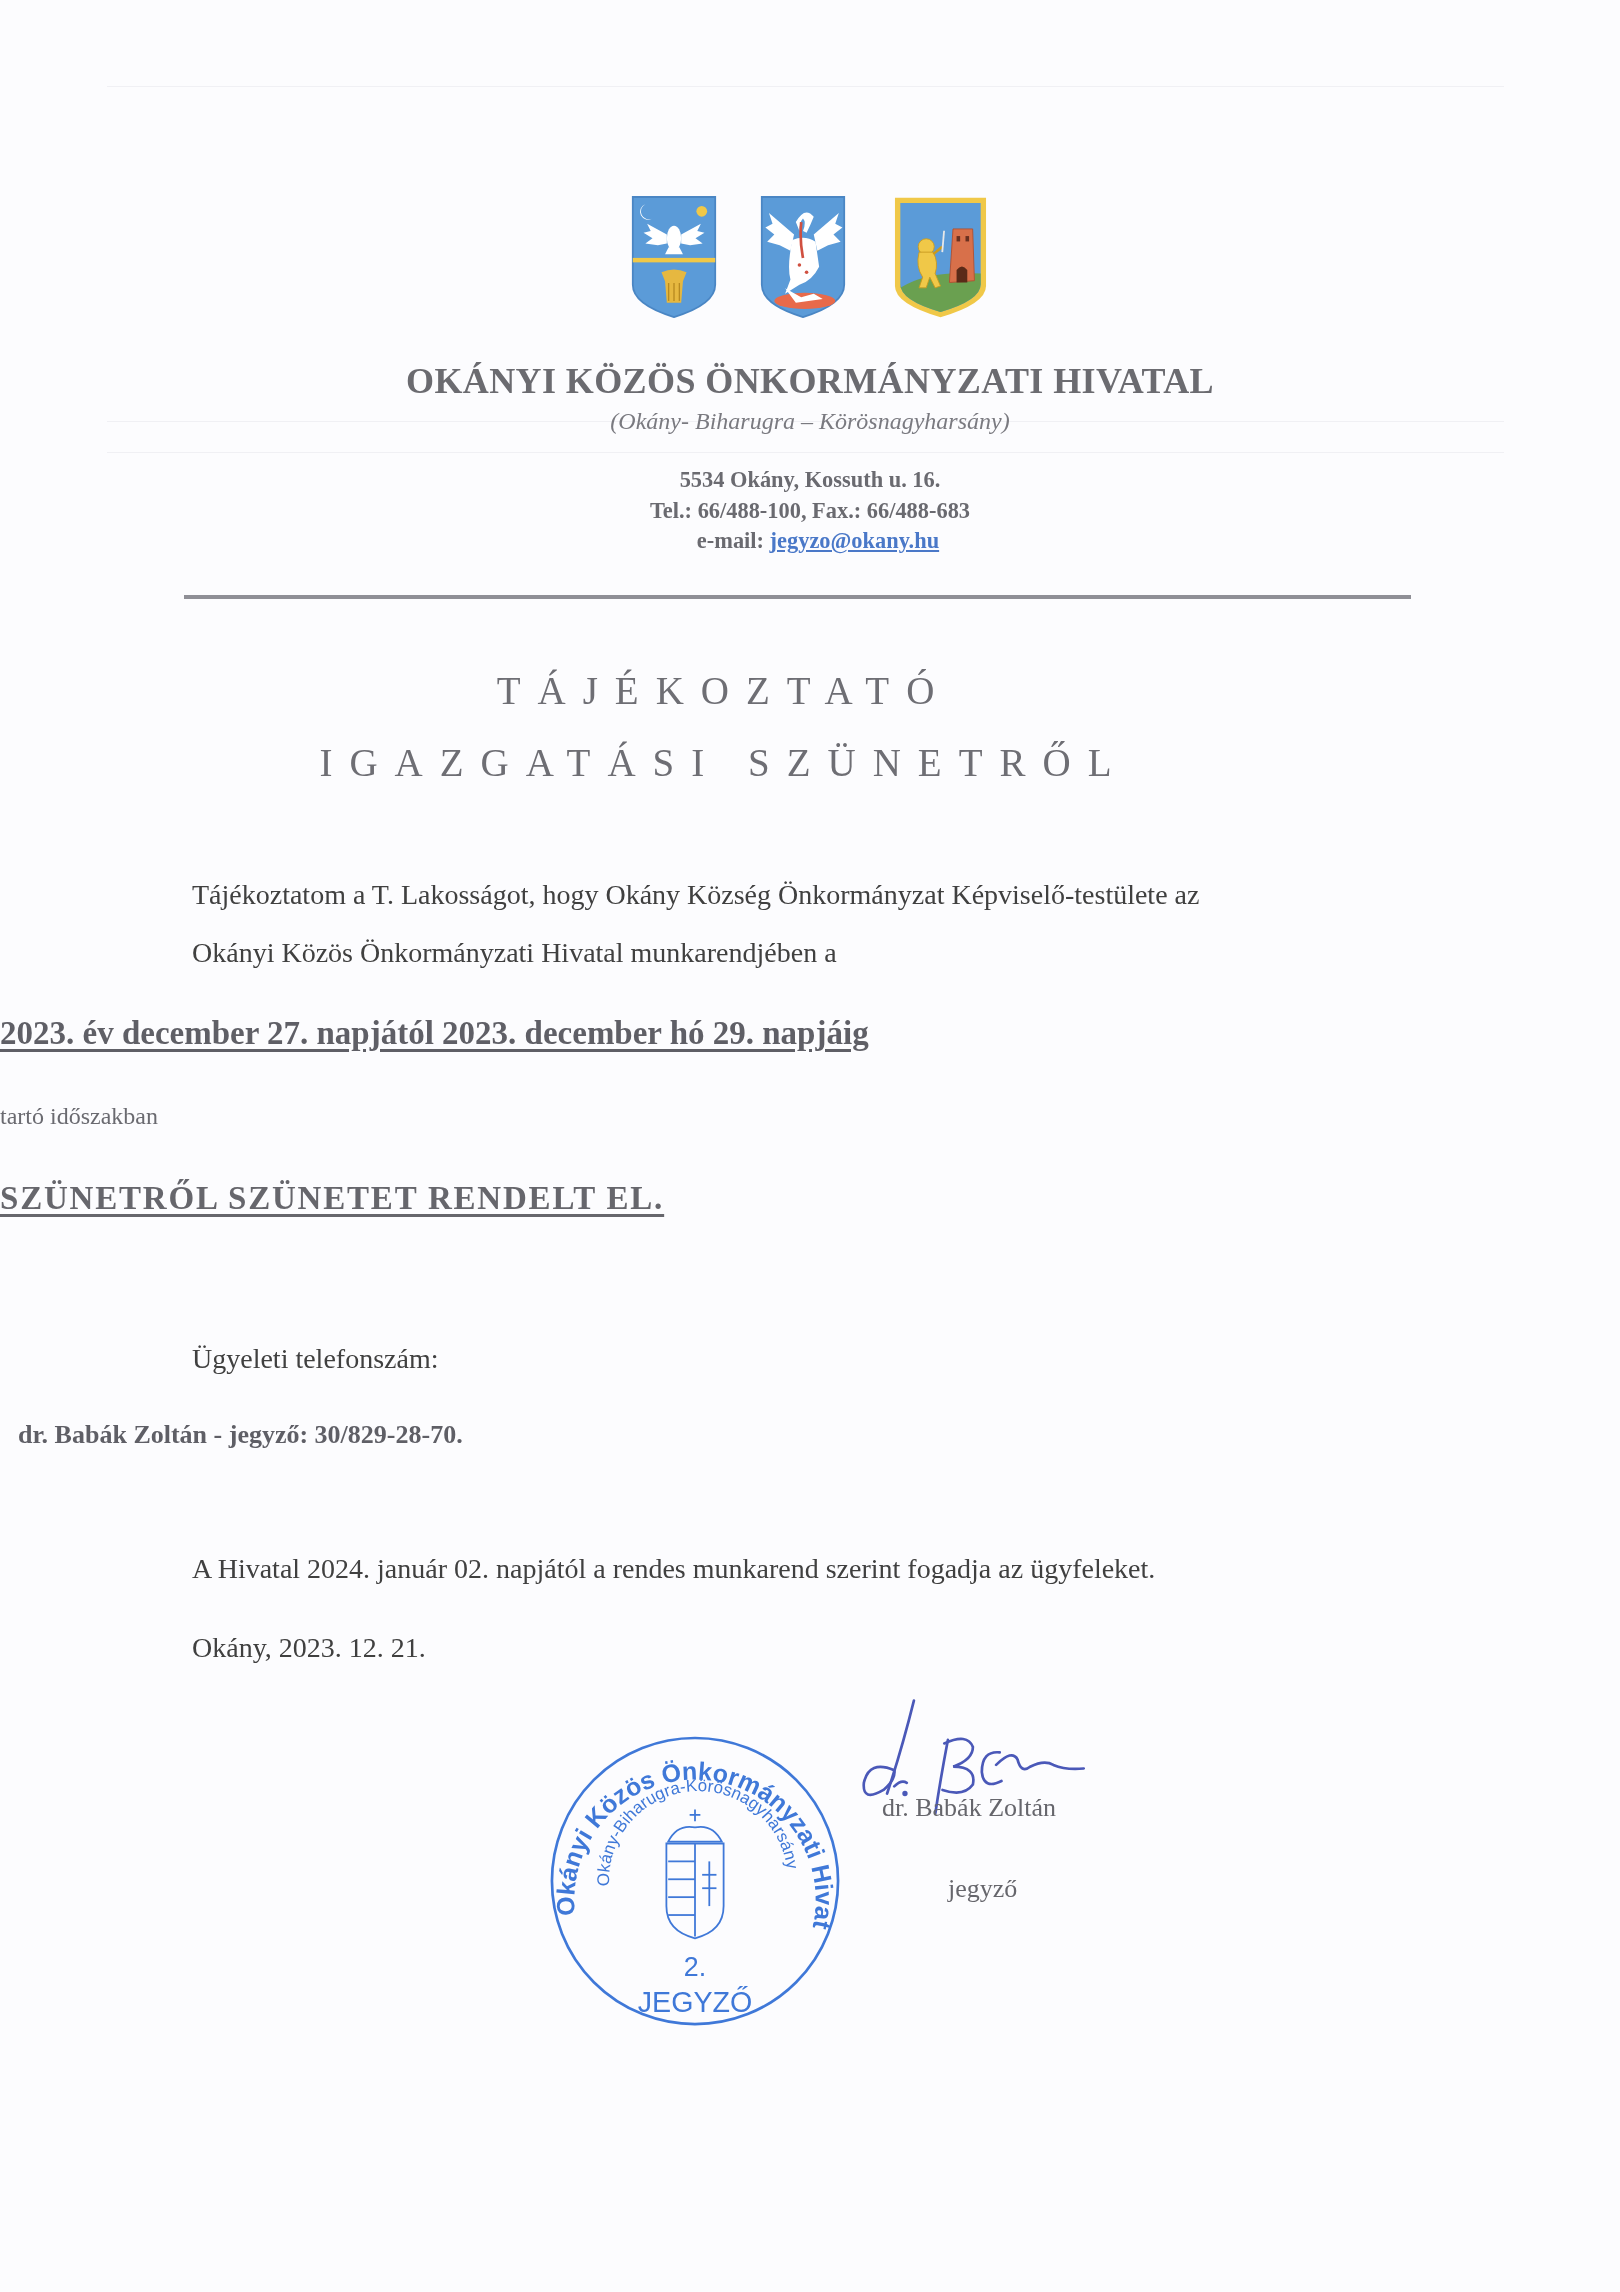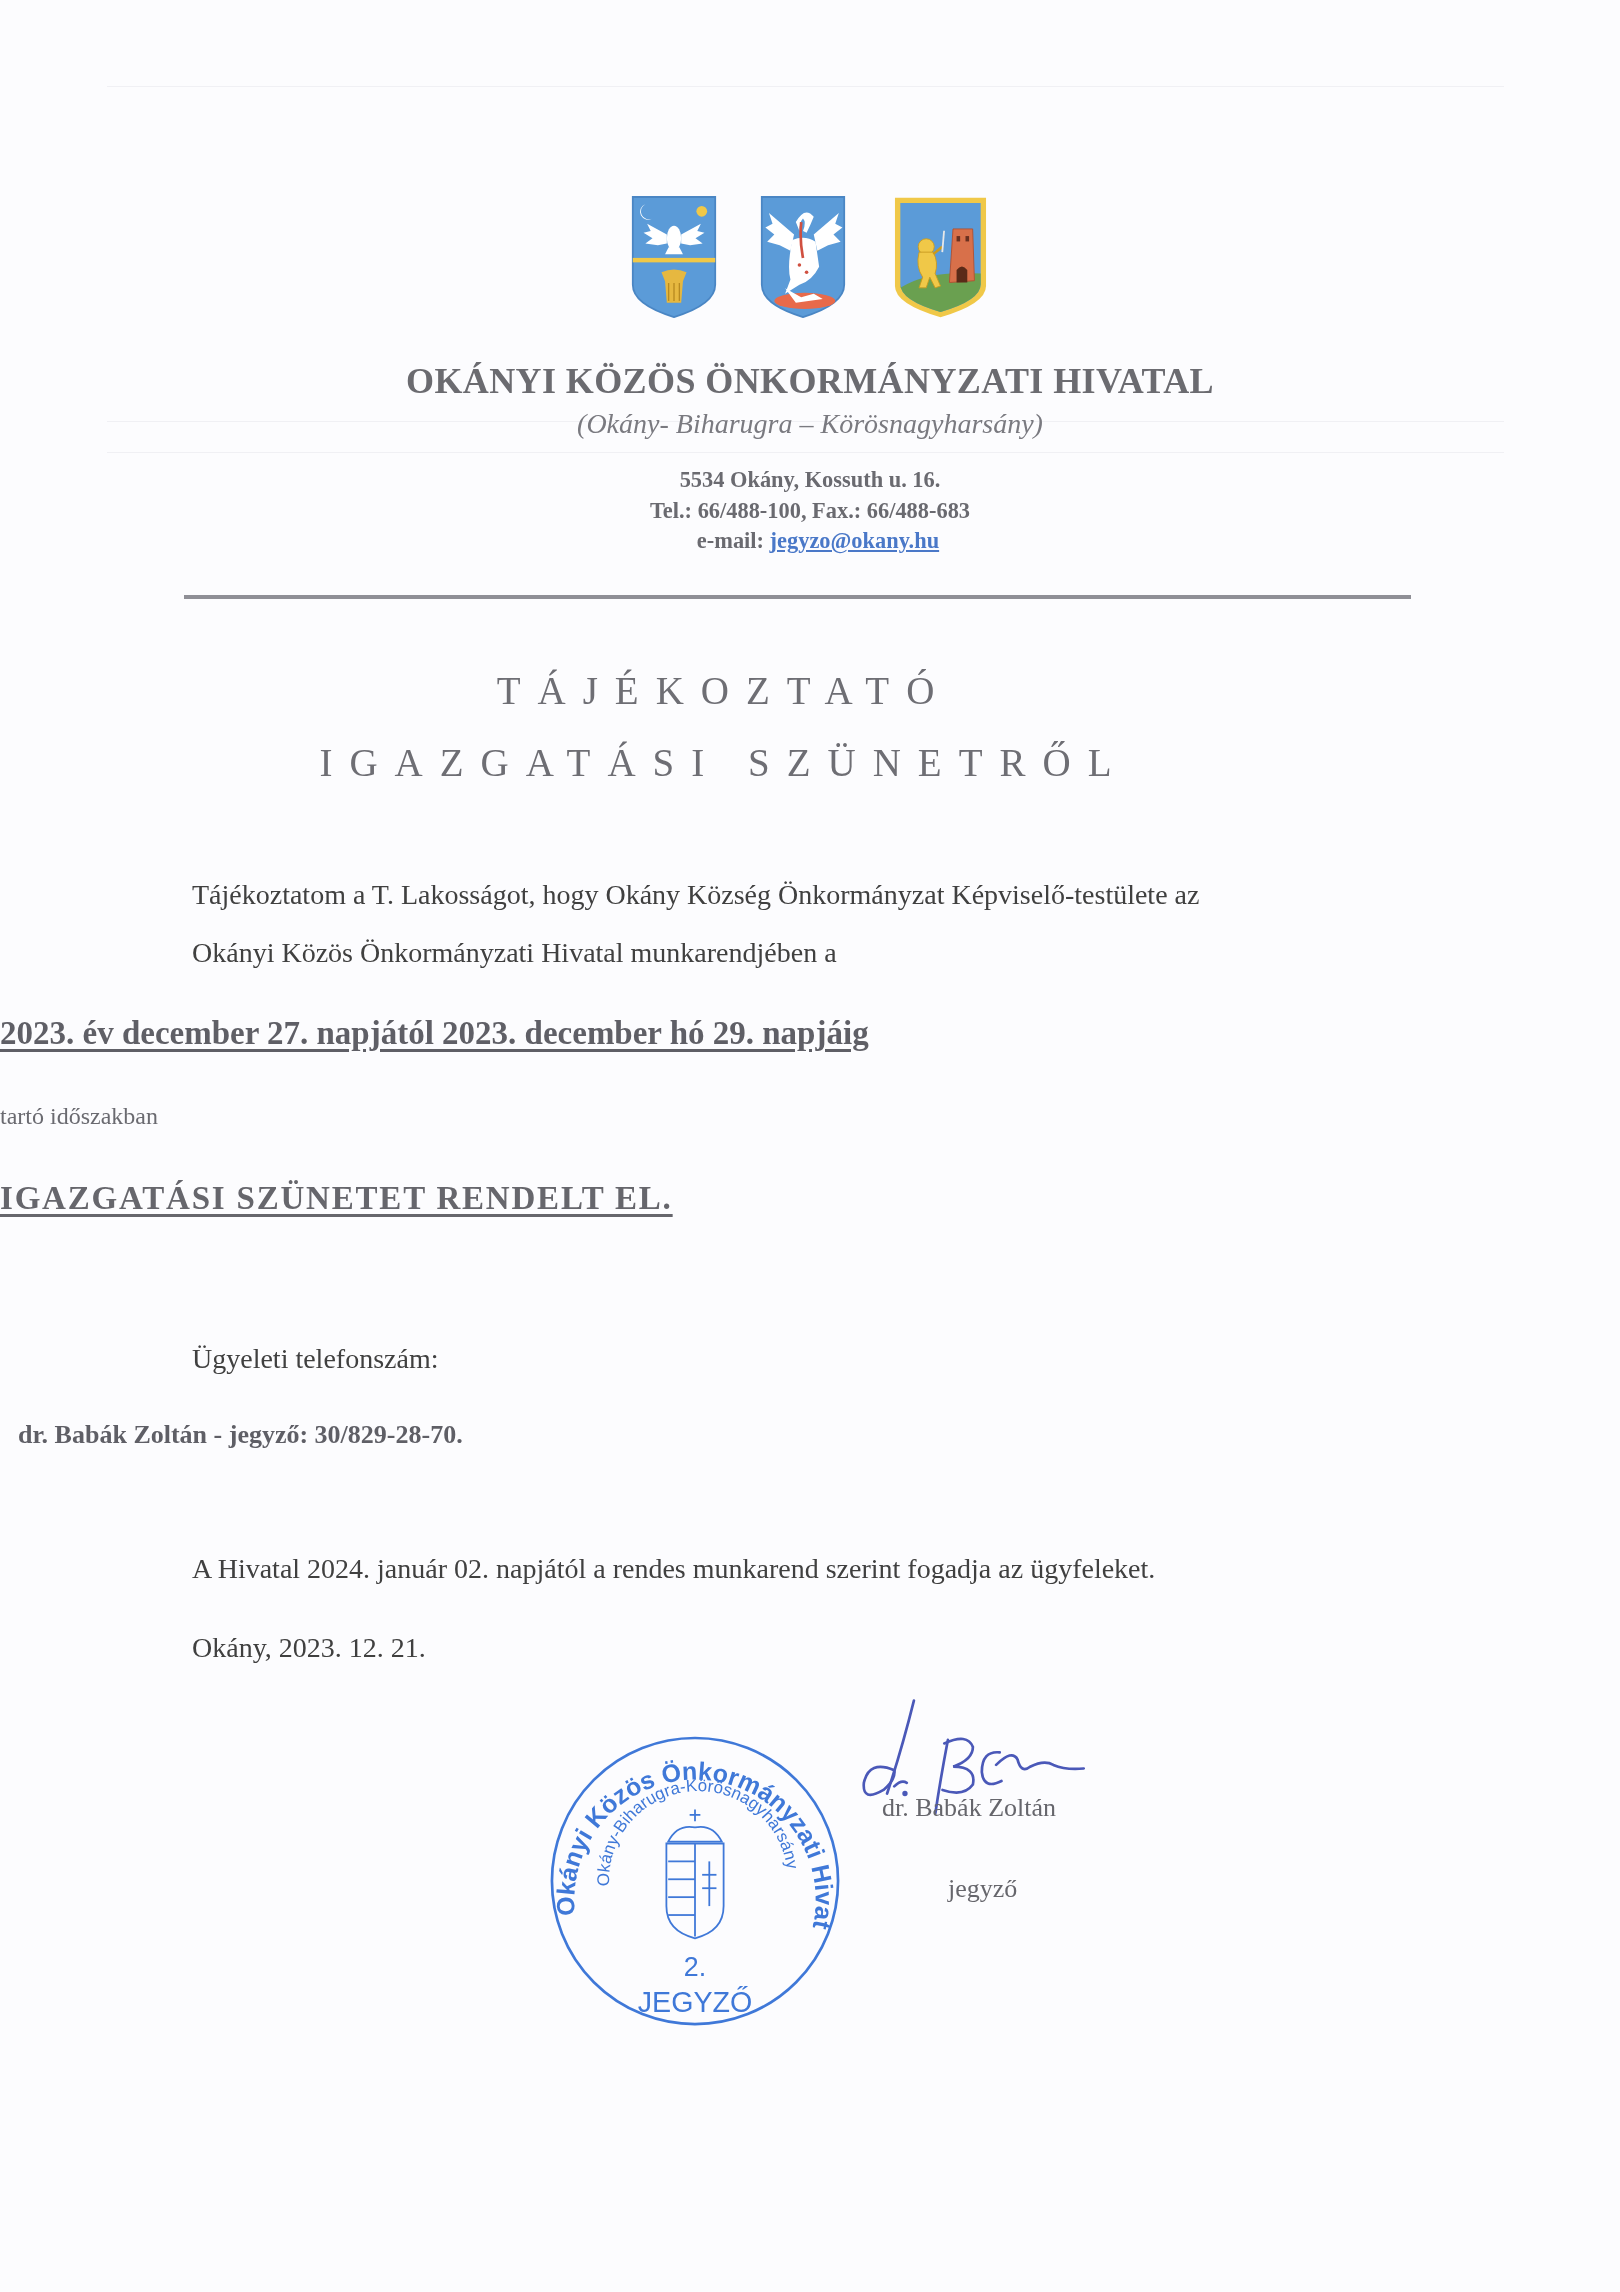--- a/index.html
+++ b/index.html
@@ -56,21 +56,21 @@
       font-size: 36px;
       letter-spacing: 0.4px;
       color: #6b6b70;
     }
     .org-sub {
       position: absolute;
       top: 408px;
       left: 0; width: 1620px;
       text-align: center;
       font-style: italic;
-      font-size: 28px;
+      font-size: 24px;
       color: #7a7a80;
     }
     .addr {
       position: absolute;
       left: 0; width: 1620px;
       text-align: center;
       font-weight: bold;
       font-size: 22.4px;
       color: #6a6a70;
     }
@@ -255,21 +255,21 @@
   <div class="rule"></div>
 
   <div class="title t1">TÁJÉKOZTATÓ</div>
   <div class="title t2">IGAZGATÁSI SZÜNETRŐL</div>
 
   <div class="para" style="top:879px">Tájékoztatom a T. Lakosságot, hogy Okány Község Önkormányzat Képviselő-testülete az</div>
   <div class="para" style="top:937px">Okányi Közös Önkormányzati Hivatal munkarendjében a</div>
 
   <div class="center period"><span>2023. év december 27. napjától 2023. december hó 29. napjáig</span></div>
   <div class="center tarto">tartó időszakban</div>
-  <div class="center decree"><span>IGAZGATÁSI SZÜNETET RENDELT EL.</span></div>
+  <div class="center decree"><span>SZÜNETRŐL SZÜNETET RENDELT EL.</span></div>
 
   <div class="para" style="top:1343px">Ügyeleti telefonszám:</div>
   <div class="center contact">dr. Babák Zoltán - jegyző: 30/829-28-70.</div>
 
   <div class="para" style="top:1553px">A Hivatal 2024. január 02. napjától a rendes munkarend szerint fogadja az ügyfeleket.</div>
   <div class="para" style="top:1632px">Okány, 2023. 12. 21.</div>
 
   <div class="stamp">
     <svg viewBox="0 0 340 345">
       <defs>

